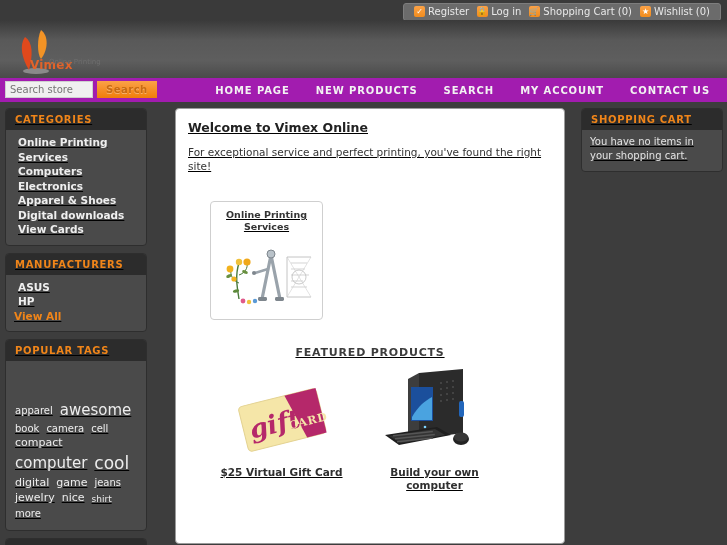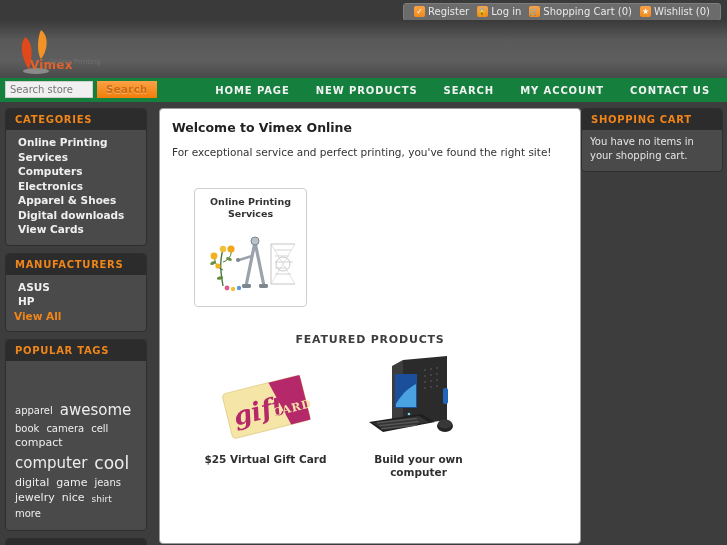--- a/index.html
+++ b/index.html
@@ -74,21 +74,21 @@
   .logo-sub {
     position: absolute;
     left: 49px; top: 38px;
     font-size: 7px;
     color: #6e6e6e;
   }
 
   
   .navstrip {
     height: 24px;
-    background: #15803d;
+    background: #a21caf;
     position: relative;
     display: flex;
     align-items: center;
   }
   .searchbox {
     position: absolute;
     left: 5px; top: 3px;
     display: flex;
     align-items: stretch;
     height: 17px;
@@ -131,23 +131,24 @@
     font-weight: bold;
     letter-spacing: .9px;
     text-decoration: none;
     padding: 0 13px;
     cursor: pointer;
   }
 
   
   .page {
     display: flex;
-    gap: 0;
+    gap: 16px;
     padding: 6px 4px 0 5px;
     height: 442px;
+    text-decoration: underline;
   }
   .col-left  { width: 142px; flex: 0 0 142px; }
   .col-right { width: 142px; flex: 0 0 142px; }
   .col-center{ flex: 1 1 auto; }
 
   
   .block {
     margin-bottom: 7px;
     border: 1px solid #2e2e2e;
     border-radius: 4px;

